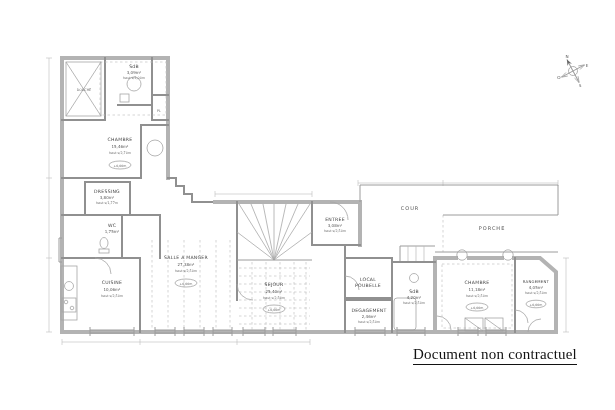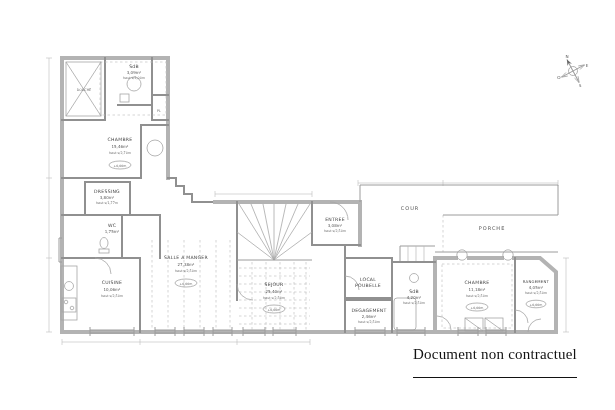--- a/index.html
+++ b/index.html
@@ -20,21 +20,21 @@
   text{fill:#4f4f4f;font-family:"DejaVu Sans", sans-serif;}
   .room-name{font-size:4.6px;letter-spacing:.25px;text-anchor:middle;fill:#444;}
   .room-name-big{font-size:5px;letter-spacing:1px;text-anchor:middle;fill:#555;}
   .room-area{font-size:4px;text-anchor:middle;fill:#555;}
   .room-sub{font-size:3.3px;text-anchor:middle;fill:#6b6b6b;}
   .room-lvl{font-size:3.2px;text-anchor:middle;fill:#666;}
   .compass-letter{font-size:4.2px;text-anchor:middle;fill:#555;}
   .disclaimer{position:absolute;top:346px;right:38px;
      font-family:"Liberation Serif","DejaVu Serif",serif;
      font-size:15px;color:#121212;border-bottom:1.2px solid #121212;
-     padding-bottom:14px;letter-spacing:.2px;}
+     padding-bottom:1px;letter-spacing:.2px;}
 </style>
 </head>
 <body>
 
 <div class="canvas">
 
 <svg width="615" height="410" viewBox="0 0 615 410">
 
   <g>
     <path class="dim" d="M49,58 V332 M46,58 H52 M46,178 H52 M46,258 H52 M46,332 H52"></path>

